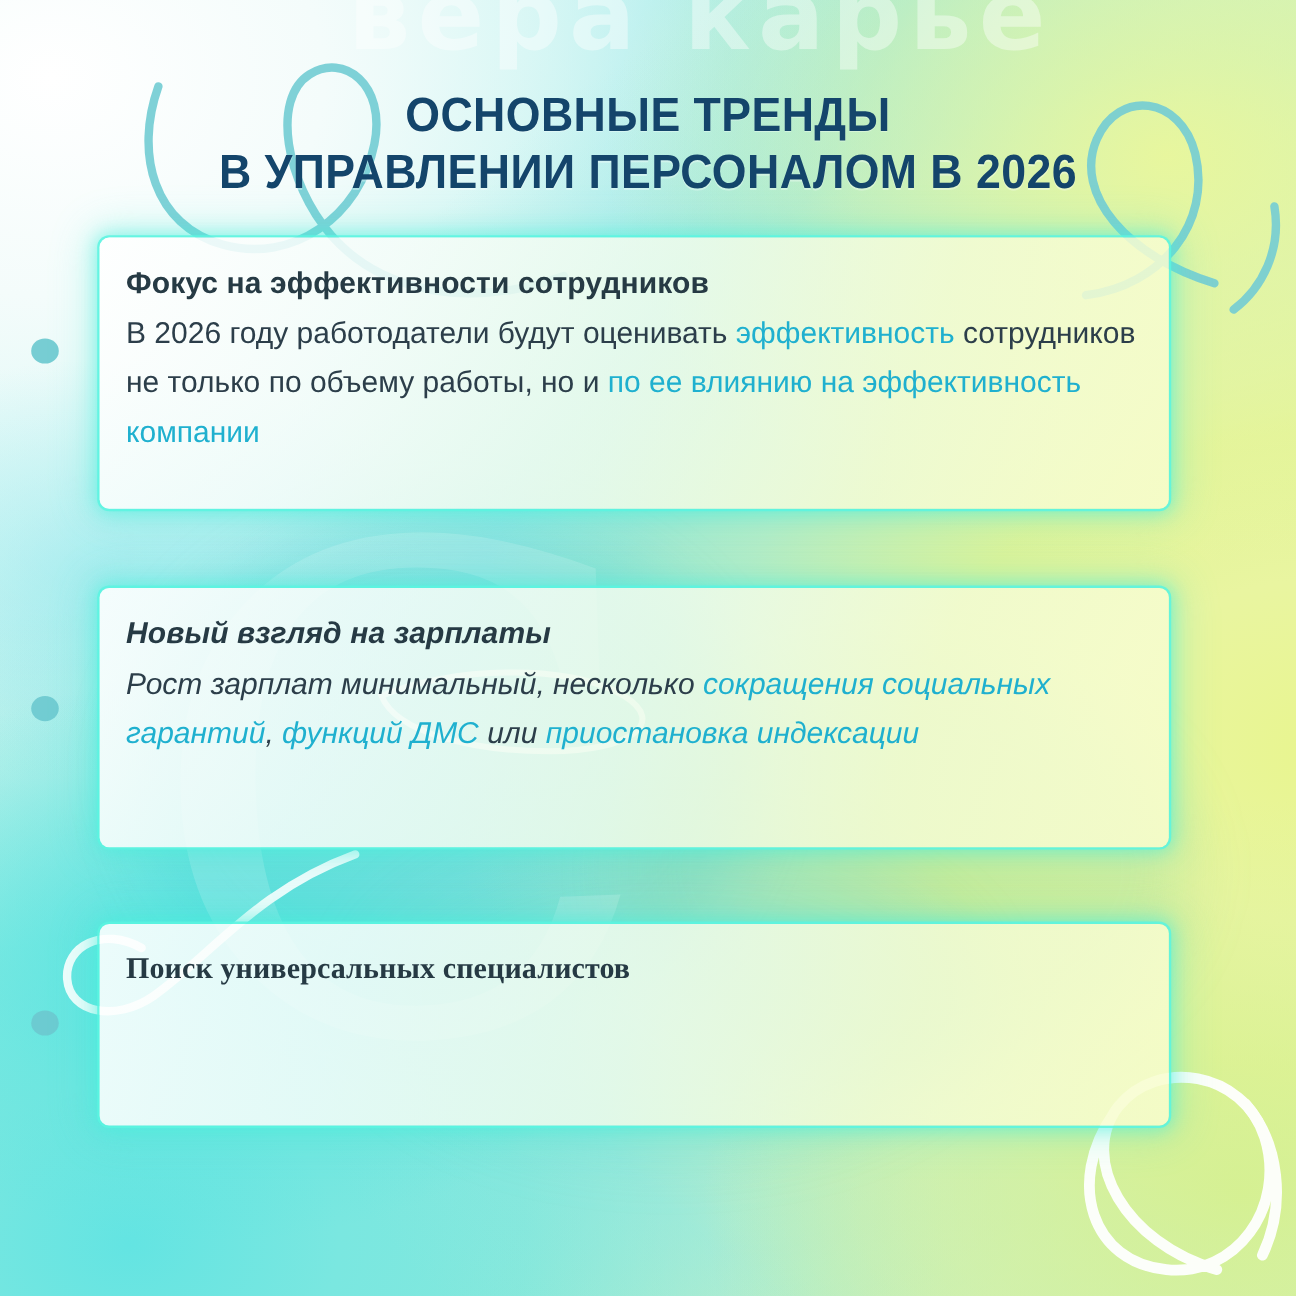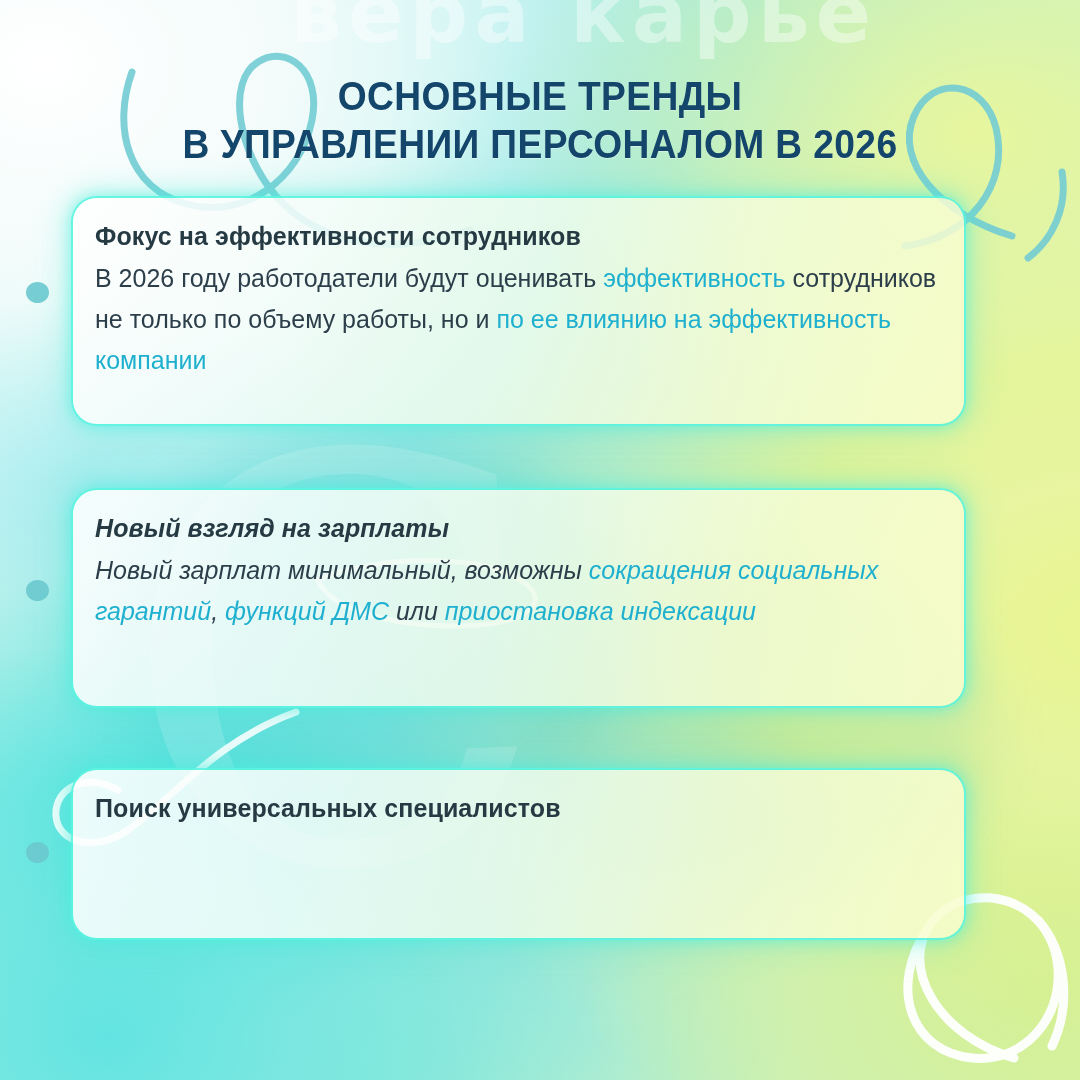--- a/index.html
+++ b/index.html
@@ -57,37 +57,37 @@
     position:absolute;left:0;right:0;top:72px;text-align:center;
     color:#14456b;font-weight:700;font-size:40px;line-height:48px;
     letter-spacing:0.4px;font-family:"Liberation Sans",sans-serif;
     transform:scaleX(0.93);transform-origin:50% 0;
     text-shadow:0 1px 0 rgba(255,255,255,.35);
   }
   .title .l2{white-space:nowrap;}
 
   
   .card{
-    position:absolute;left:73px;width:891px;border-radius:24px;
+    position:absolute;left:83px;width:891px;border-radius:8px;
     background:linear-gradient(112deg,
         rgba(255,255,255,0.88) 0%,
         rgba(246,253,250,0.86) 24%,
         rgba(240,252,236,0.84) 50%,
         rgba(244,252,214,0.84) 74%,
         rgba(248,253,206,0.85) 100%);
     box-shadow:
       0 0 0 2px rgba(90,245,225,0.85),
       0 0 14px 3px rgba(70,240,220,0.55),
       0 0 34px 8px rgba(70,235,215,0.28);
     padding:22px 26px 20px 22px;
     box-sizing:border-box;
   }
   #card1{top:198px;height:226px;}
   #card2{top:490px;height:216px;font-style:italic;}
-  #card3{top:770px;height:168px;}
+  #card3{top:770px;height:168px;font-family:Liberation Serif, serif;}
 
   .card-head{
     color:#263a44;font-weight:700;font-size:25px;line-height:32px;
     margin:0 0 6px 0;letter-spacing:.1px;
   }
   .card-body{
     color:#2c3e4a;font-size:25px;line-height:41px;font-weight:400;
   }
   .hl{color:#1fb0cf;}
 
@@ -143,20 +143,20 @@
   <div class="dot" id="dot2"></div>
   <div class="dot" id="dot3"></div>
 
   <div class="card" id="card1">
     <div class="card-head">Фокус на эффективности сотрудников</div>
     <div class="card-body"><span>В 2026 году работодатели будут оценивать </span><span class="hl">эффективность</span><span> сотрудников не только по объему работы, но и </span><span class="hl">по ее влиянию на эффективность компании</span></div>
   </div>
 
   <div class="card" id="card2">
     <div class="card-head">Новый взгляд на зарплаты</div>
-    <div class="card-body"><span>Новый зарплат минимальный, возможны </span><span class="hl">сокращения социальных гарантий</span><span>, </span><span class="hl">функций ДМС</span><span> или </span><span class="hl">приостановка индексации</span></div>
+    <div class="card-body"><span>Рост зарплат минимальный, несколько </span><span class="hl">сокращения социальных гарантий</span><span>, </span><span class="hl">функций ДМС</span><span> или </span><span class="hl">приостановка индексации</span></div>
   </div>
 
   <div class="card" id="card3">
     <div class="card-head">Поиск универсальных специалистов</div>
   </div>
 
 </div>
 
 </body></html>

